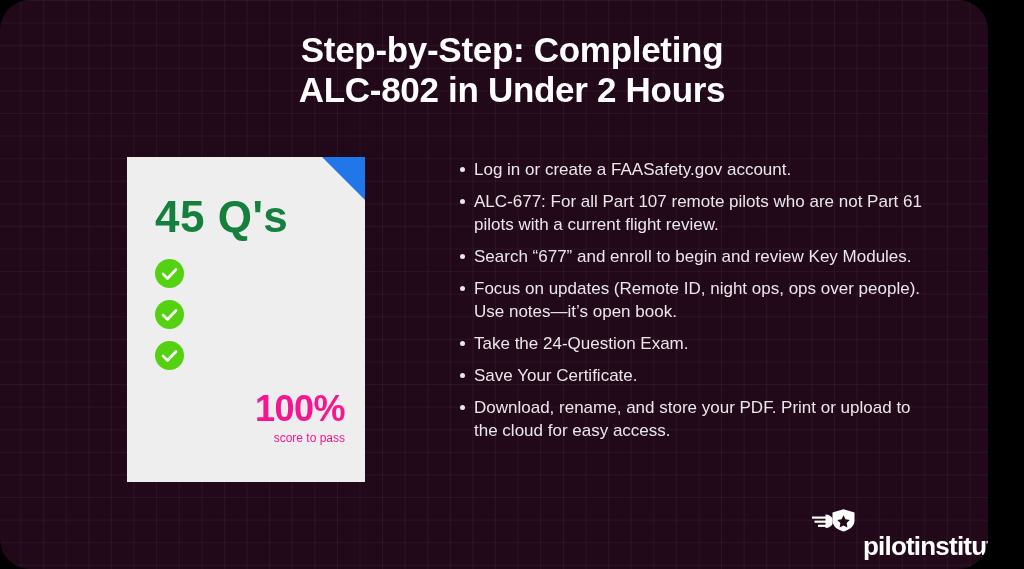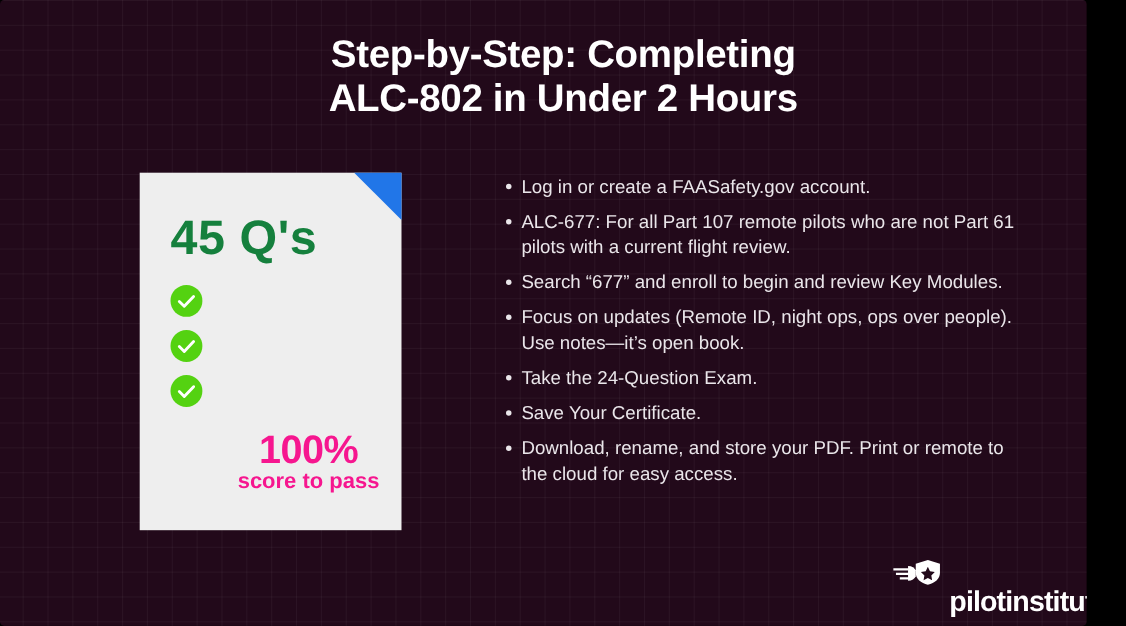--- a/index.html
+++ b/index.html
@@ -18,21 +18,21 @@
     position: relative;
     width: 988px;
     height: 569px;
     box-sizing: border-box;
     background-color: #22091a;
     background-image:
       linear-gradient(to right, rgba(255,255,255,0.045) 1px, transparent 1px),
       linear-gradient(to bottom, rgba(255,255,255,0.045) 1px, transparent 1px);
     background-size: 22.6px 22.6px;
     background-position: -2px 0px;
-    border-radius: 4px;
+    border-radius: 30px;
     overflow: hidden;
   }
 
   
   #title-block {
     position: absolute;
     left: 0;
     top: 30px;
     width: 1024px;
     text-align: center;
@@ -146,22 +146,22 @@
     color: #f6168f;
     font-size: 36px;
     font-weight: bold;
     line-height: 36px;
     letter-spacing: -0.5px;
     text-align: center;
   }
   #score-caption {
     display: block;
     color: #f6168f;
-    font-size: 20px;
-    font-weight: bold;
+    font-size: 12px;
+    font-weight: normal;
     line-height: 18px;
     margin-top: 2px;
   }
 
   
   #bullet-list {
     position: absolute;
     left: 458px;
     top: 158px;
     width: 478px;
@@ -287,21 +287,21 @@
     <div class="bullet-item">
       <span class="bullet-dot"></span>
       <span>Take the 24-Question Exam.</span>
     </div>
     <div class="bullet-item">
       <span class="bullet-dot"></span>
       <span>Save Your Certificate.</span>
     </div>
     <div class="bullet-item">
       <span class="bullet-dot"></span>
-      <span>Download, rename, and store your PDF. Print or remote to the cloud for easy access.</span>
+      <span>Download, rename, and store your PDF. Print or upload to the cloud for easy access.</span>
     </div>
   </div>
 
   <div id="logo">
     <span id="logo-mark">
       <svg width="44" height="28" viewBox="0 0 44 28">
         <g fill="#ffffff">
           <path d="M0 10.5 h14 v2.2 H0 z"></path>
           <path d="M2.5 14.6 h13 v2.2 H2.5 z"></path>
           <path d="M6 18.7 h10 v2.2 H6 z"></path>

